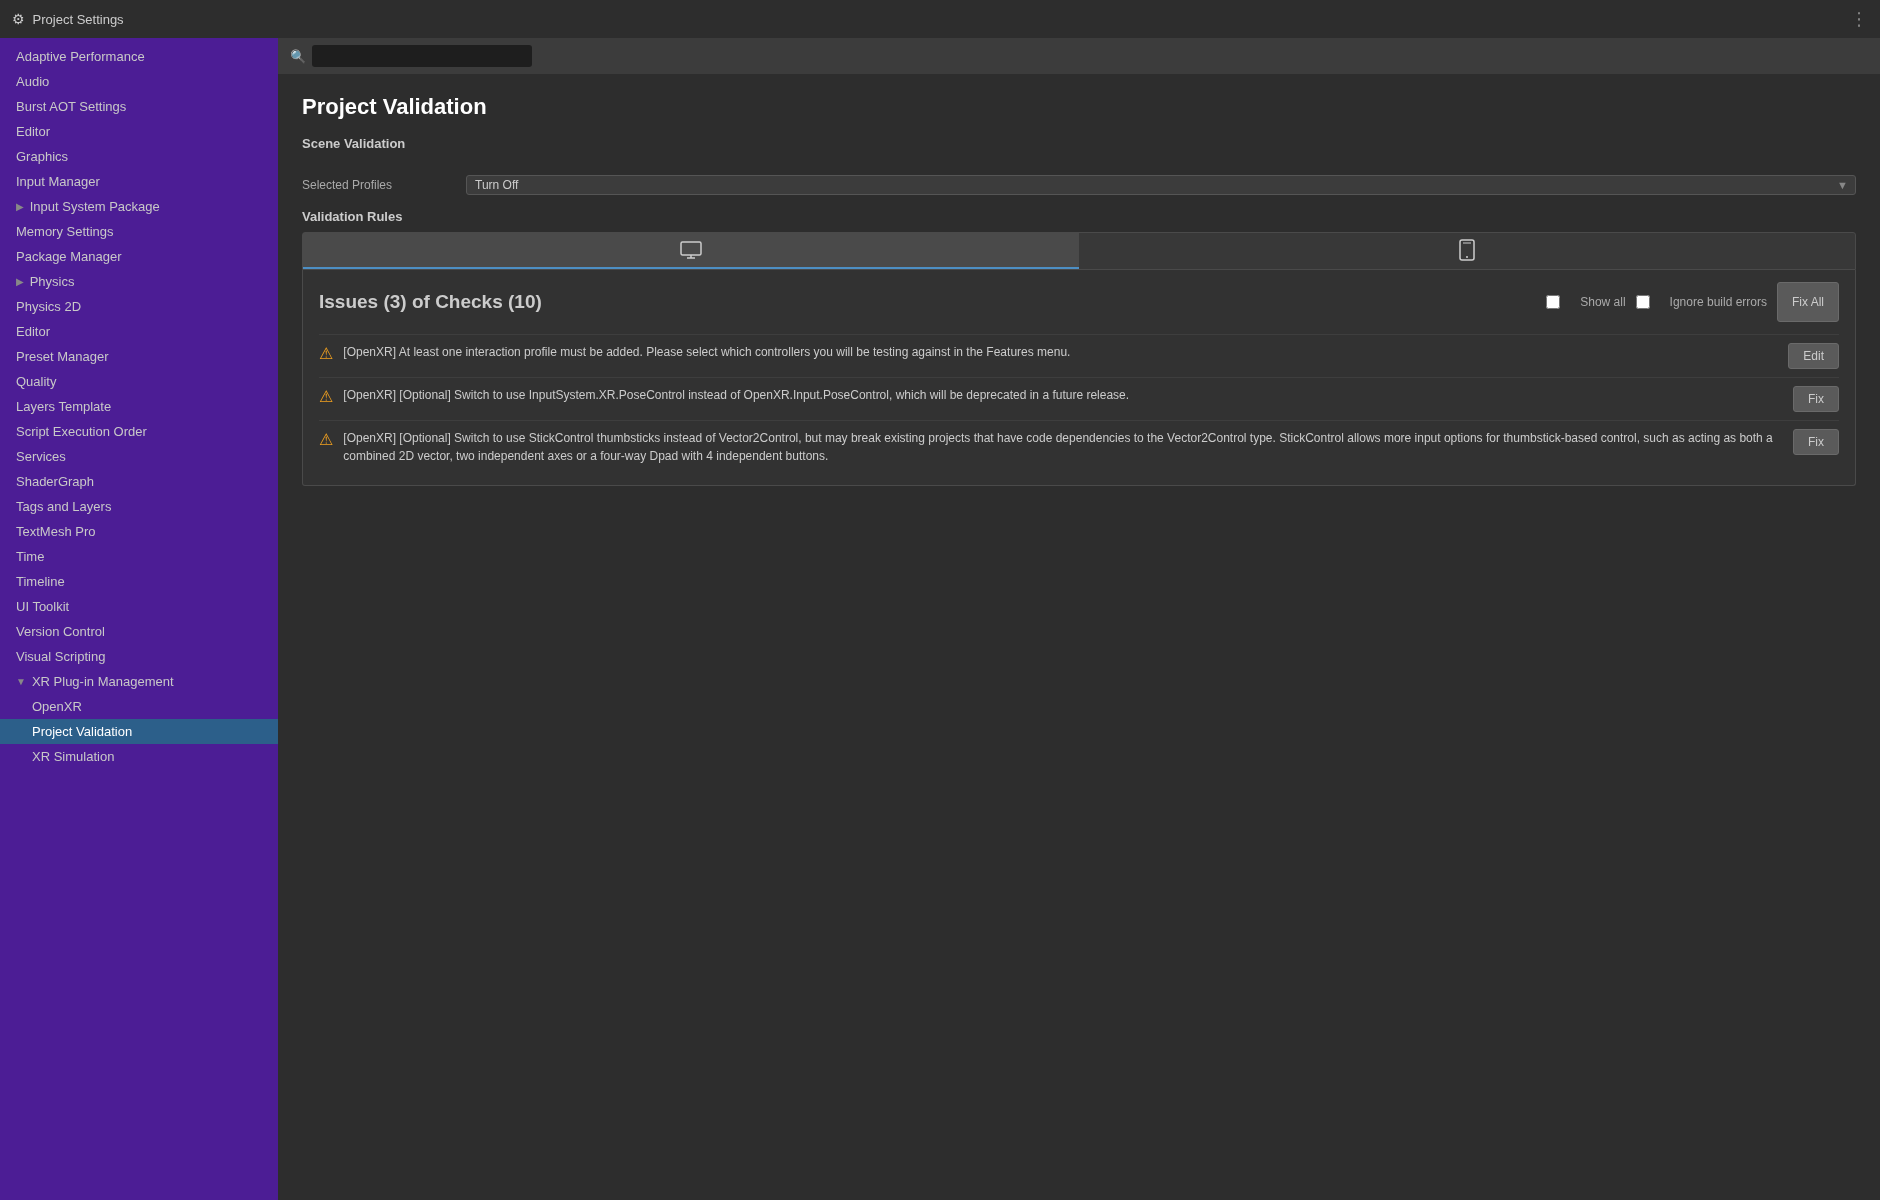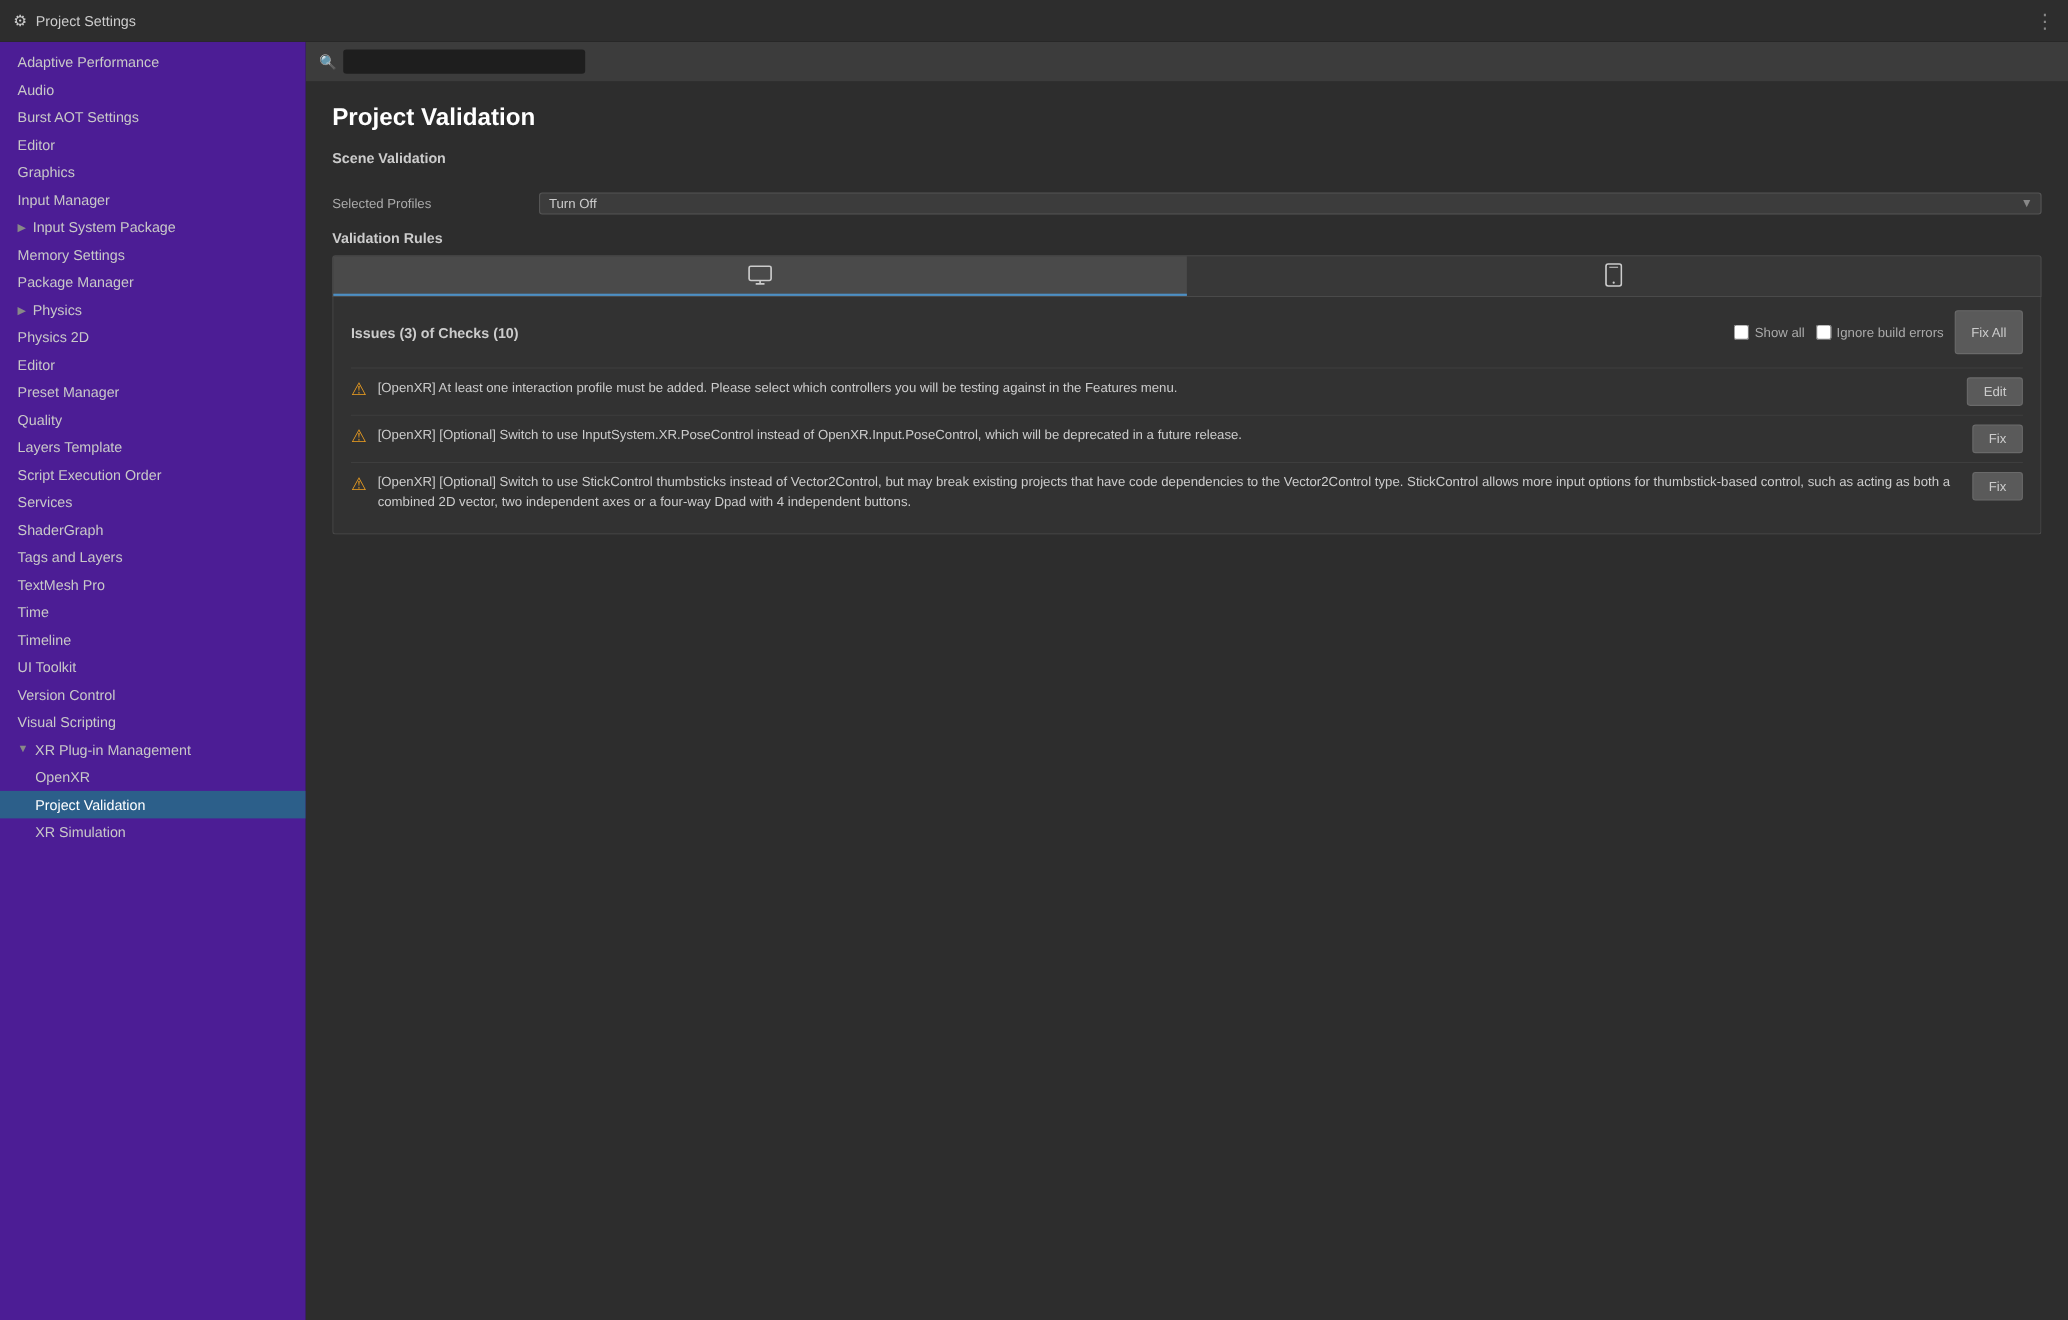--- a/index.html
+++ b/index.html
@@ -120,21 +120,21 @@
     .section-title {
       font-size: 13px;
       font-weight: bold;
       color: #cccccc;
       margin-bottom: 10px;
     }
     .field-row {
       display: flex;
       align-items: center;
       margin-bottom: 14px;
-      gap: 28px;
+      gap: 4px;
       margin-top: 24px;
     }
     .field-label {
       font-size: 12px;
       color: #aaaaaa;
       width: 160px;
       flex-shrink: 0;
     }
     .dropdown-wrapper {
       flex: 1;
@@ -200,29 +200,29 @@
       padding: 12px 16px;
       border-radius: 0 0 3px 3px;
     }
     .issues-header {
       display: flex;
       align-items: center;
       margin-bottom: 12px;
       gap: 10px;
     }
     .issues-title {
-      font-size: 13px;
+      font-size: 19px;
       font-weight: bold;
       color: #cccccc;
       flex: 1;
     }
     .checkbox-group {
       display: flex;
       align-items: center;
-      gap: 5px;
+      gap: 20px;
       font-size: 12px;
       color: #aaa;
     }
     .checkbox-input {
       width: 14px;
       height: 14px;
       cursor: pointer;
       accent-color: #4d8fc4;
     }
     .fix-all-btn {

